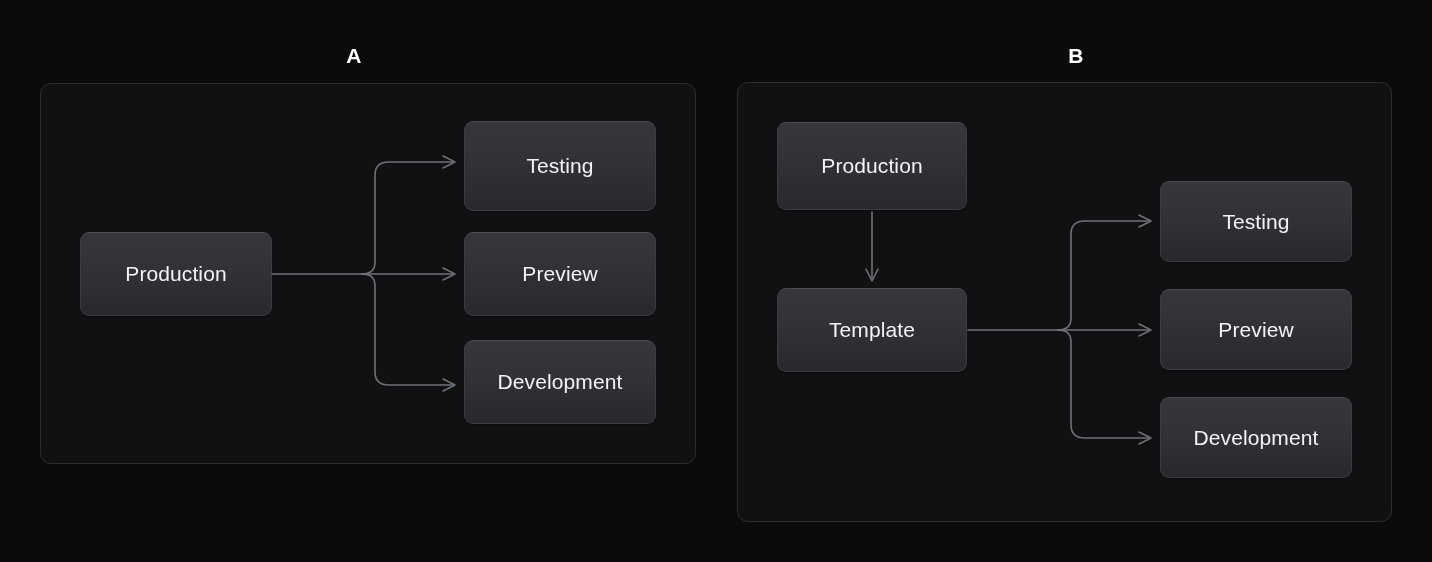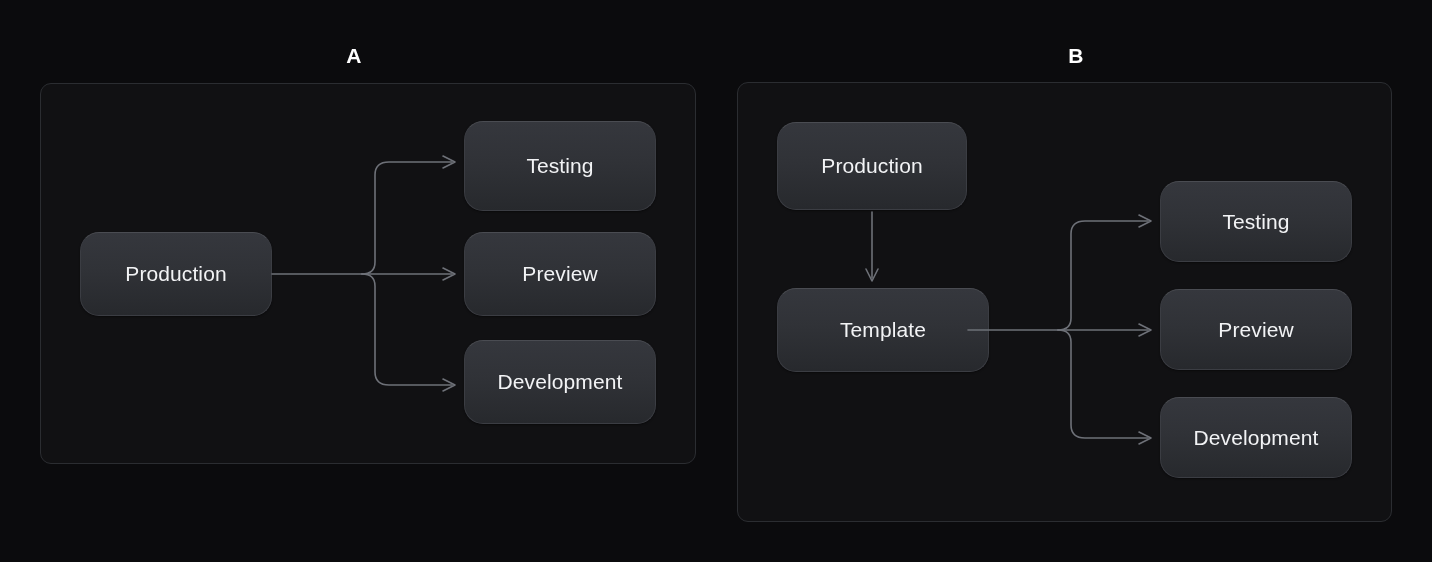--- a/index.html
+++ b/index.html
@@ -42,21 +42,21 @@
     border-radius: 11px;
     box-sizing: border-box;
   }
   #panel-a { left: 40px;  top: 83px; width: 656px; height: 381px; }
   #panel-b { left: 737px; top: 82px; width: 655px; height: 440px; }
 
   
   .node {
     position: absolute;
     box-sizing: border-box;
-    border-radius: 19px;
+    border-radius: 9px;
     background: linear-gradient(180deg, #35373d 0%, #303237 45%, #27292d 100%);
     border: 1px solid #3b3d43;
     border-top-color: #4a4c52;
     display: flex;
     align-items: center;
     justify-content: center;
     color: #f2f3f5;
     font-size: 21px;
     font-weight: 400;
     letter-spacing: 0.1px;
@@ -65,21 +65,21 @@
   }
 
   
   #a-production  { left: 80px;  top: 232px; width: 192px; height: 84px; }
   #a-testing     { left: 464px; top: 121px; width: 192px; height: 90px; }
   #a-preview     { left: 464px; top: 232px; width: 192px; height: 84px; }
   #a-development { left: 464px; top: 340px; width: 192px; height: 84px; }
 
   
   #b-production  { left: 777px;  top: 122px; width: 190px; height: 88px; }
-  #b-template    { left: 777px;  top: 288px; width: 212px; height: 84px; }
+  #b-template    { left: 777px;  top: 288px; width: 190px; height: 84px; }
   #b-testing     { left: 1160px; top: 181px; width: 192px; height: 81px; }
   #b-preview     { left: 1160px; top: 289px; width: 192px; height: 81px; }
   #b-development { left: 1160px; top: 397px; width: 192px; height: 81px; }
 
   
   .wires {
     position: absolute;
     left: 0;
     top: 0;
     width: 1432px;

